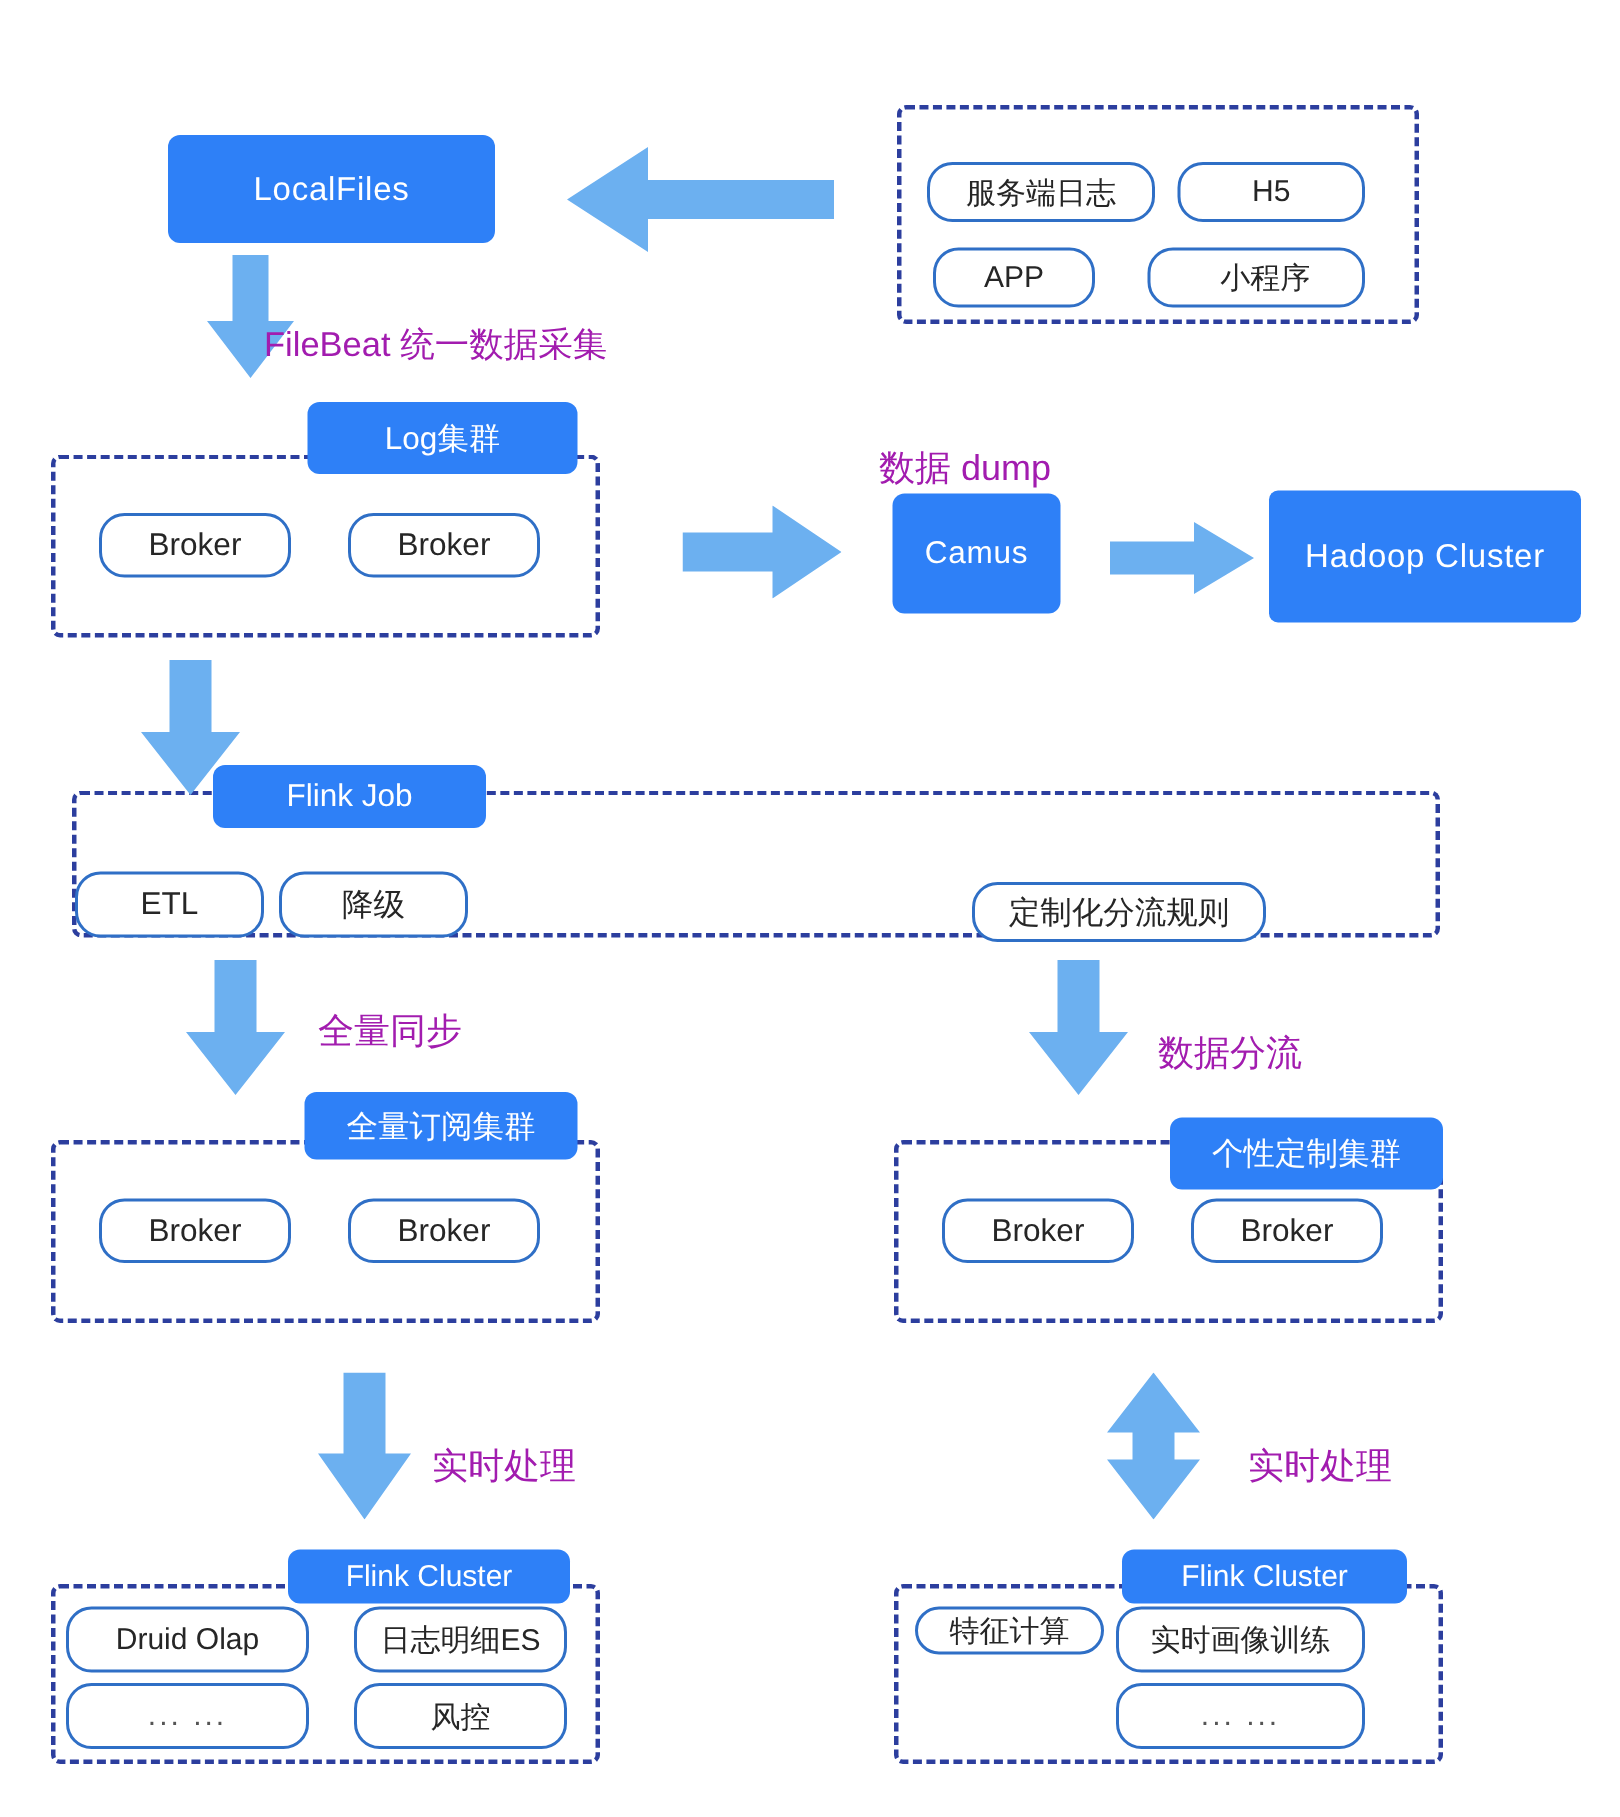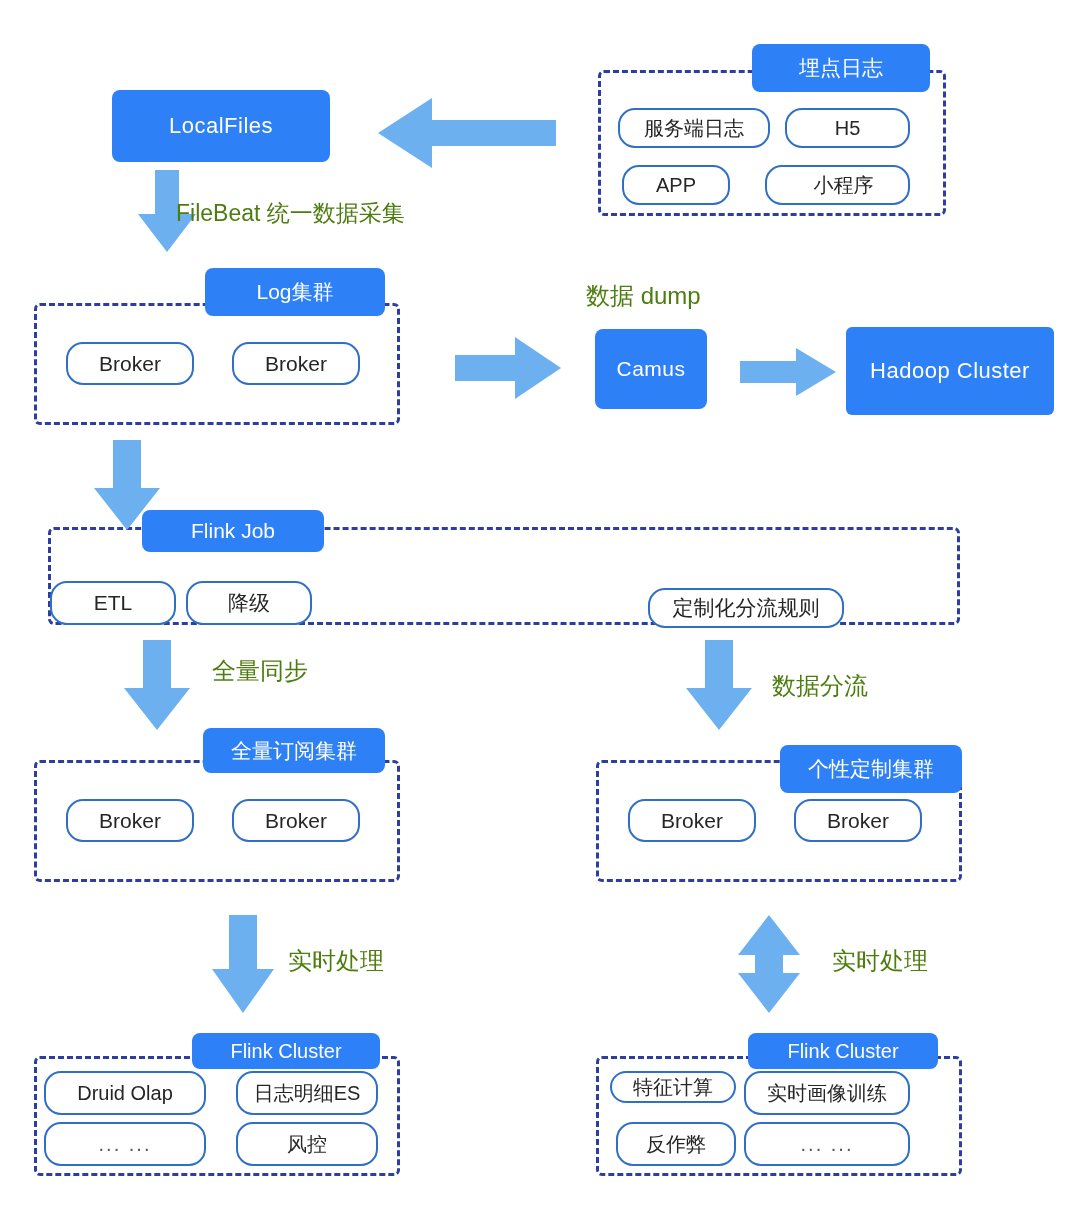--- a/index.html
+++ b/index.html
@@ -70,23 +70,24 @@
     display: flex;
     align-items: center;
     justify-content: center;
     text-align: center;
     z-index: 25;
   }
 
   
   .label {
     position: absolute;
-    color: #4d7c0f;
+    color: #a21caf;
     white-space: nowrap;
     z-index: 35;
+    margin-top: 16px;
   }
 
   
   .arrow {
     position: absolute;
     z-index: 20;
   }
   .arrow svg { display: block; }
 
   .dots {
@@ -94,21 +95,20 @@
     color: #555;
   }
 </style>
 </head>
 <body>
 
 <div id="canvas">
 
   <div class="group" style="left:598px; top:70px; width:348px; height:146px;"></div>
 
-  <div class="group-title" style="left:752px; top:44px; width:178px; height:48px; font-size:21px;">埋点日志</div>
 
   <div class="item" style="left:618px; top:108px; width:152px; height:40px; font-size:20px;">服务端日志</div>
   <div class="item" style="left:785px; top:108px; width:125px; height:40px; font-size:20px;">H5</div>
   <div class="item" style="left:622px; top:165px; width:108px; height:40px; font-size:20px;">APP</div>
   <div class="item" style="left:765px; top:165px; width:145px; height:40px; font-size:20px;padding-left:12px;">小程序</div>
 
   <div class="arrow" style="left:378px; top:98px; width:178px; height:70px;">
     <svg width="178" height="70" viewBox="0 0 178 70">
       <polygon points="0,35 54,0 54,22 178,22 178,48 54,48 54,70" fill="#6CB0F0"></polygon>
     </svg>
@@ -213,16 +213,15 @@
   <div class="item" style="left:236px; top:1071px; width:142px; height:44px; font-size:20px;">日志明细ES</div>
   <div class="item dots" style="left:44px; top:1122px; width:162px; height:44px; font-size:20px;">... ...</div>
   <div class="item" style="left:236px; top:1122px; width:142px; height:44px; font-size:20px;">风控</div>
 
   <div class="group" style="left:596px; top:1056px; width:366px; height:120px;"></div>
 
   <div class="group-title" style="left:748px; top:1033px; width:190px; height:36px; font-size:20px;">Flink Cluster</div>
 
   <div class="item" style="left:610px; top:1071px; width:126px; height:32px; font-size:20px;">特征计算</div>
   <div class="item" style="left:744px; top:1071px; width:166px; height:44px; font-size:20px;">实时画像训练</div>
-  <div class="item" style="left:616px; top:1122px; width:120px; height:44px; font-size:20px;">反作弊</div>
   <div class="item dots" style="left:744px; top:1122px; width:166px; height:44px; font-size:20px;">... ...</div>
 
 </div>
 
 </body></html>

